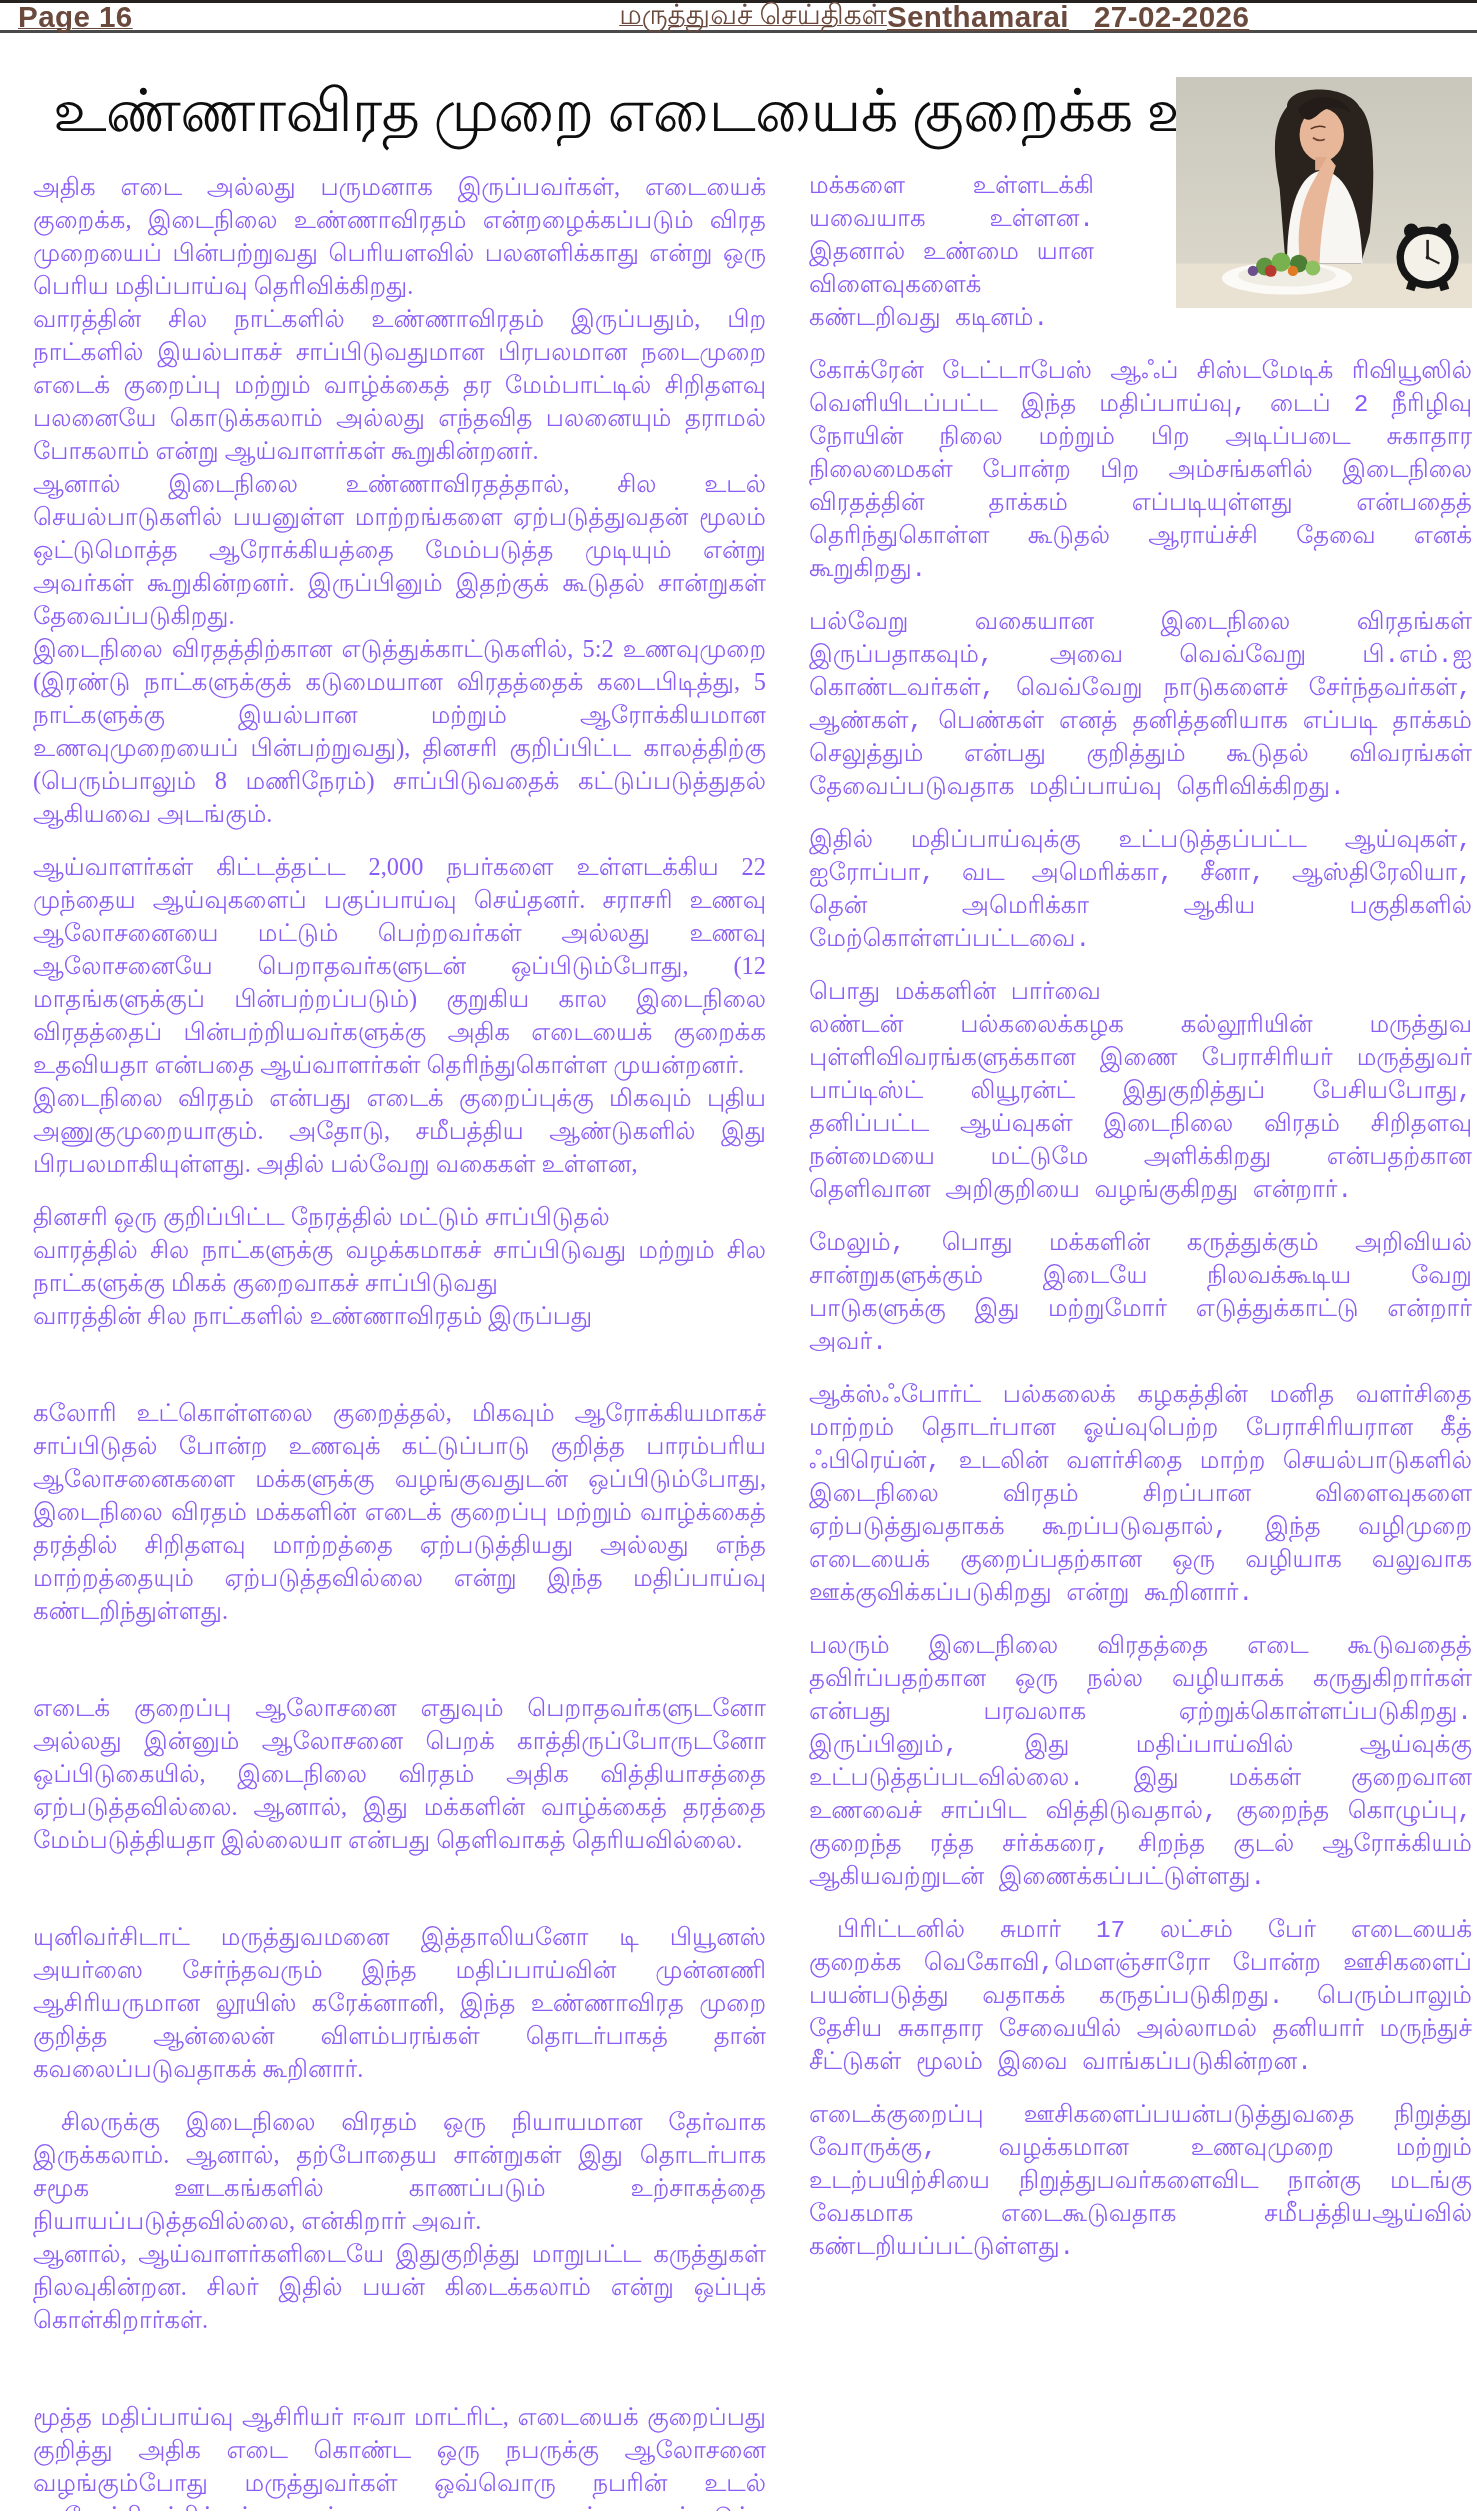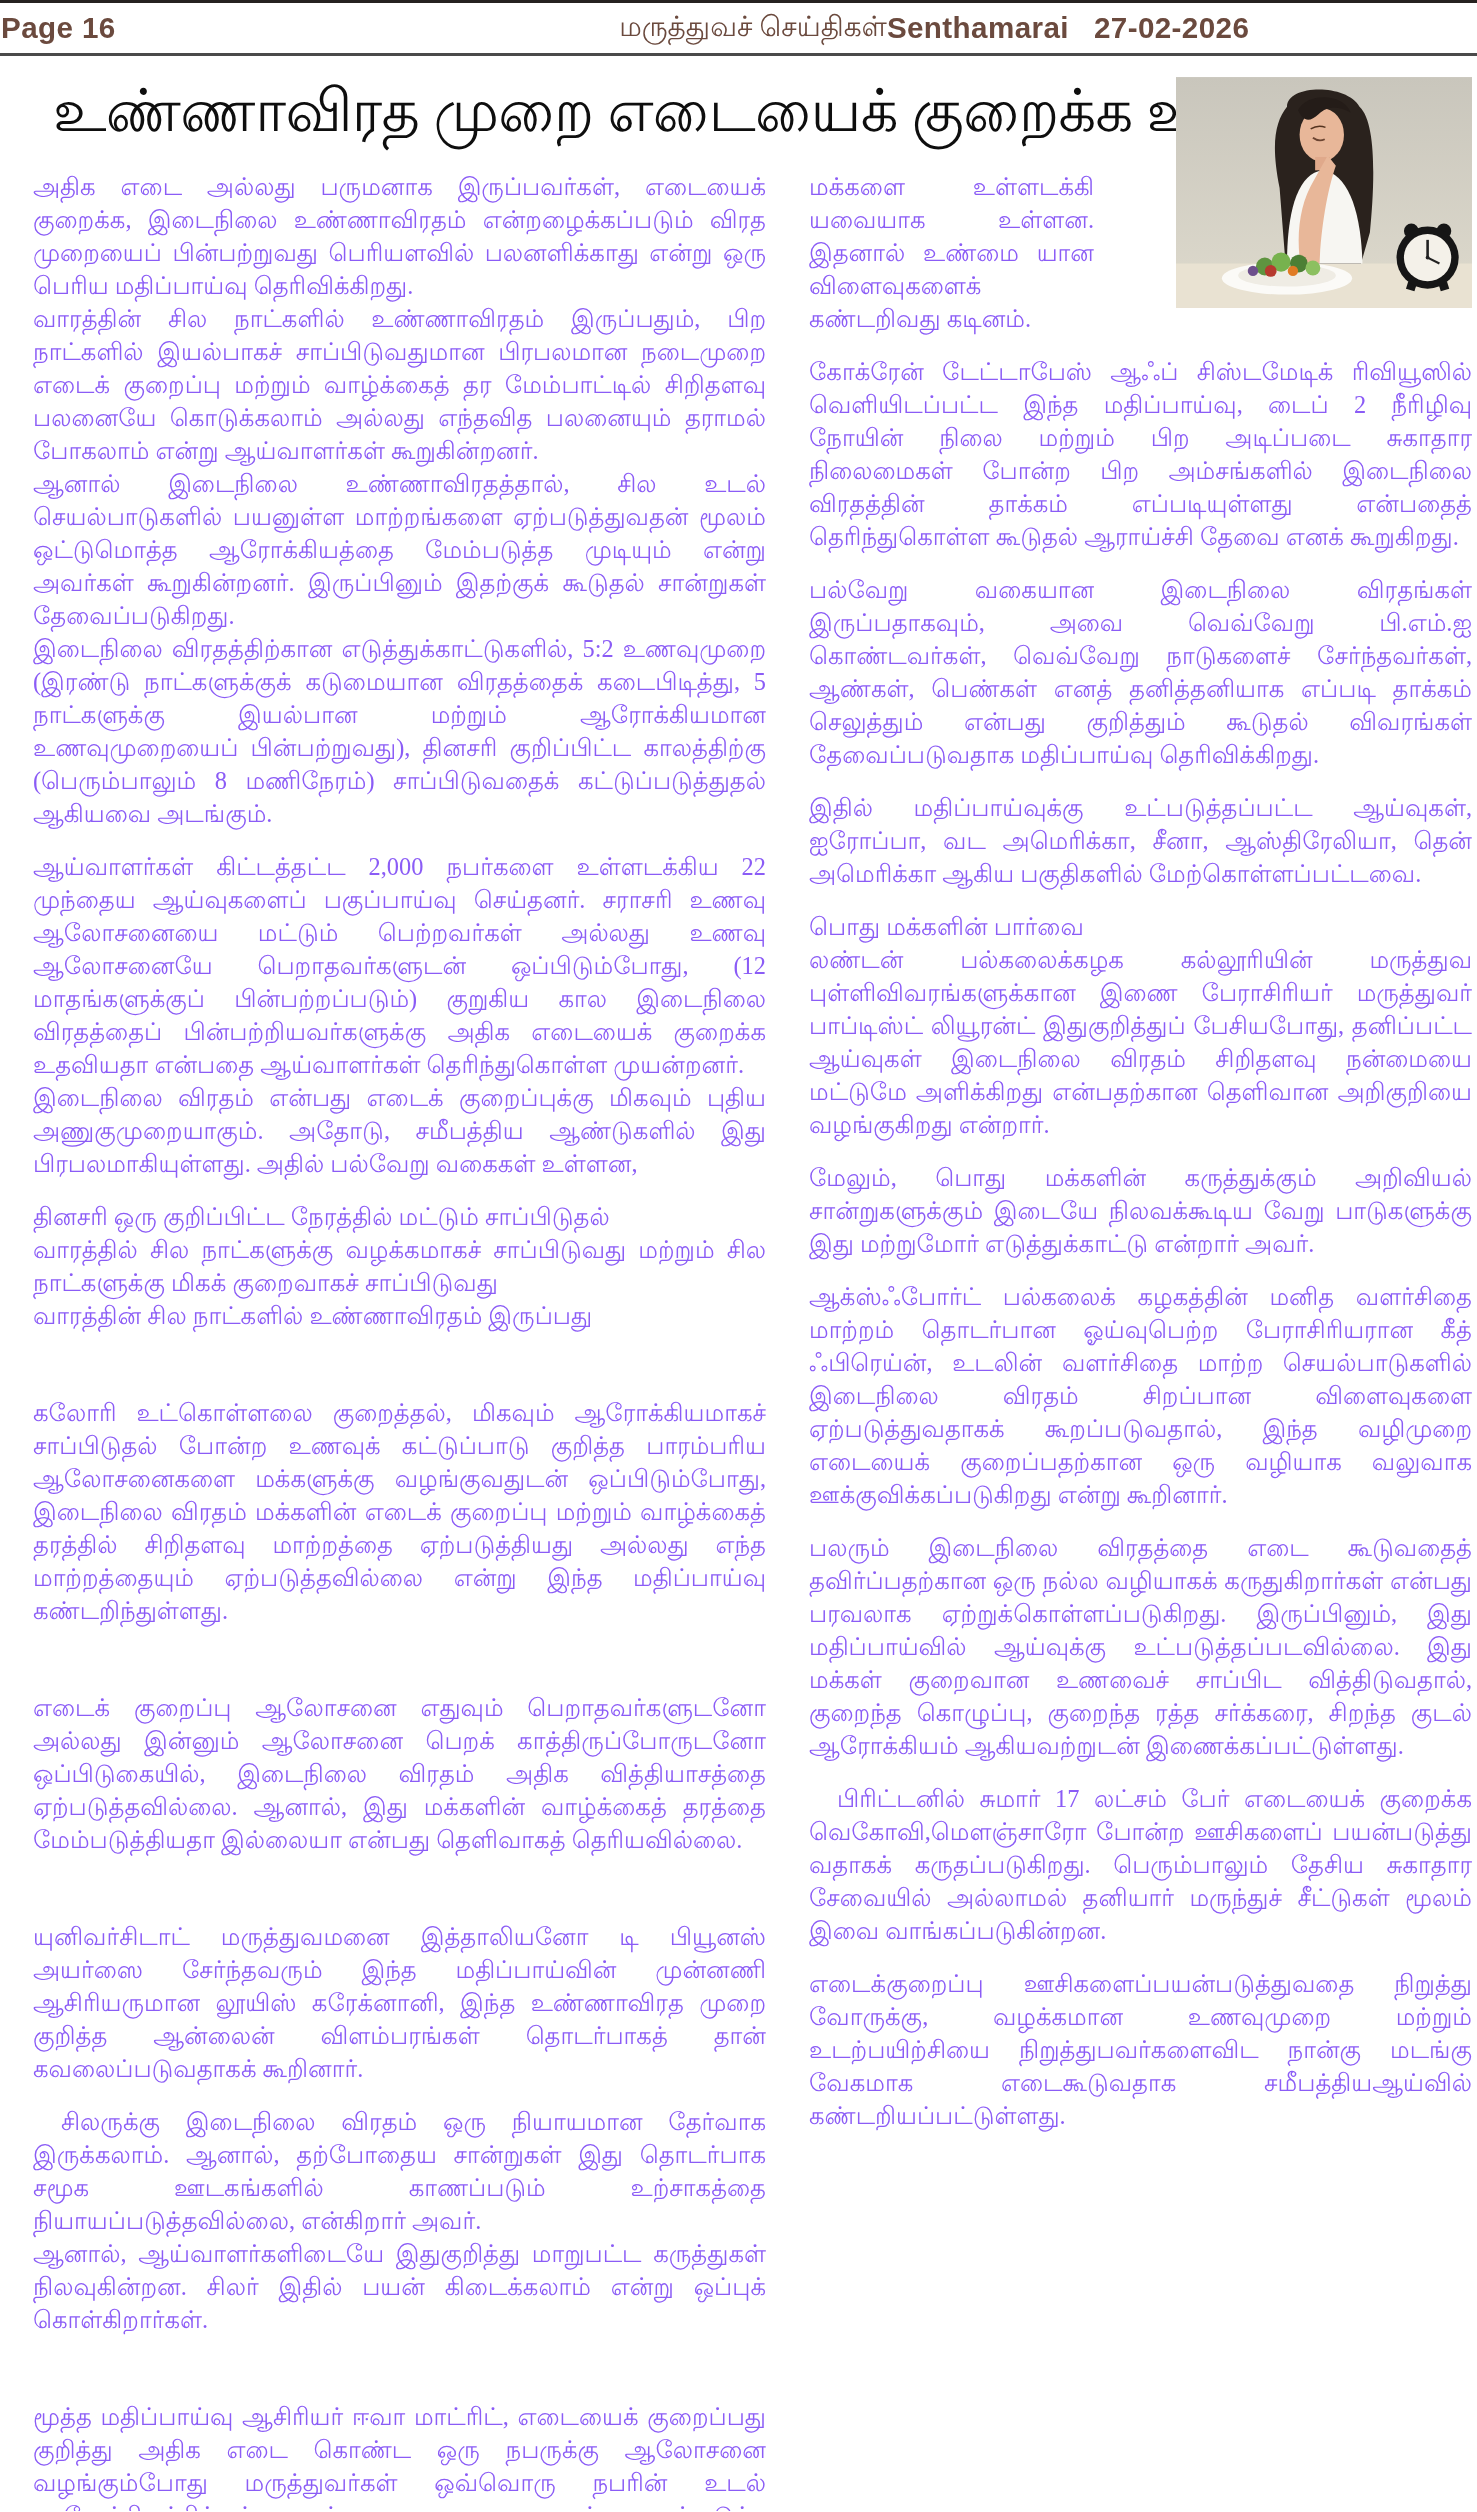--- a/index.html
+++ b/index.html
@@ -1,24 +1,24 @@
 <!DOCTYPE html>
 <html style="font-size:11.8px"><head>
 <meta charset="utf-8">
 <title>Newspaper Page</title>
 <style>
   html,body{margin:0;padding:0;width:1478px;height:2512px;background:#ffffff;overflow:hidden;}
   body{font-family:"Liberation Serif","DejaVu Serif",serif;color:#141414;position:relative;}
 
   
   .page-header{
-    position:absolute;left:0;top:0;width:1478px;height:56px;
+    position:absolute;left:0;top:0;width:1478px;height:33px;
     border-top:3px solid #262220;border-bottom:3px solid #4a4a4a;
     display:flex;align-items:center;box-sizing:border-box;
-    padding:0 1px;background:#ffffff;color:#6b4a3e;
+    padding:0 18px;background:#ffffff;color:#6b4a3e;text-decoration:underline;
   }
   .hdr-left{flex:1;text-align:left;}
   .hdr-center{flex:0 0 auto;text-align:center;}
   .hdr-right{flex:1;}
   .page-label,.masthead{font-family:"Liberation Sans","DejaVu Sans",sans-serif;font-weight:bold;font-size:29.6px;letter-spacing:0.4px;}
   .section-title{font-size:28px;font-weight:normal;margin-left:28px;}
   .masthead .pub{margin-right:25px;}
 
   
   .headline{
@@ -27,21 +27,21 @@
     white-space:nowrap;letter-spacing:-0.7px;
   }
 
   
   .article-photo{position:absolute;left:1176px;top:77px;width:296px;height:231px;overflow:hidden;}
   .article-photo svg{display:block;}
 
   
   .col{position:absolute;top:170px;height:2341px;overflow:hidden;}
   .col-left{left:33px;width:733px;}
-  .col-right{left:809px;width:663px;}
+  .col-right{left:809px;width:663px;font-family:Liberation Mono, monospace;}
   .col p{margin:0;font-size:24.4px;line-height:33px;text-align:justify;color:#8b5cf6;}
   .col p.g1{margin-top:20px;}
   .col p.g2{margin-top:64px;}
   .col p.indent{text-indent:28px;}
   .col p.subhead{text-align:left;}
   .photo-spacer{float:right;width:378px;height:140px;}
 </style>
 </head>
 <body>
 

